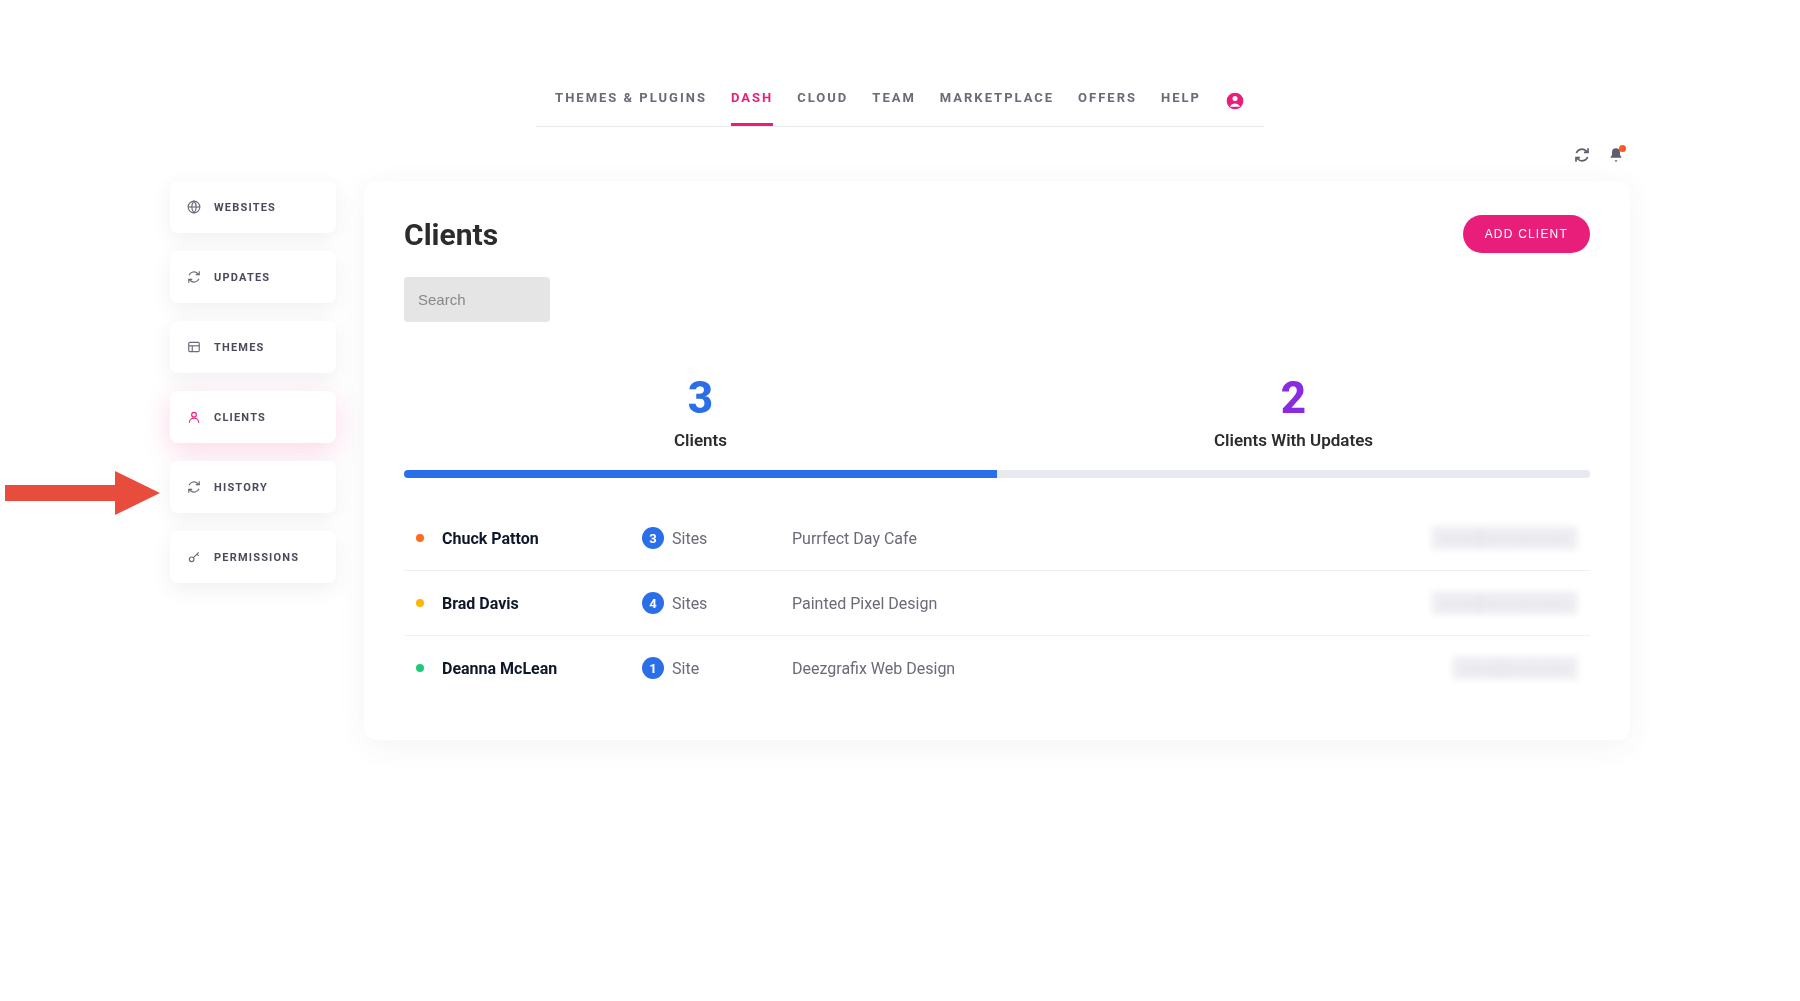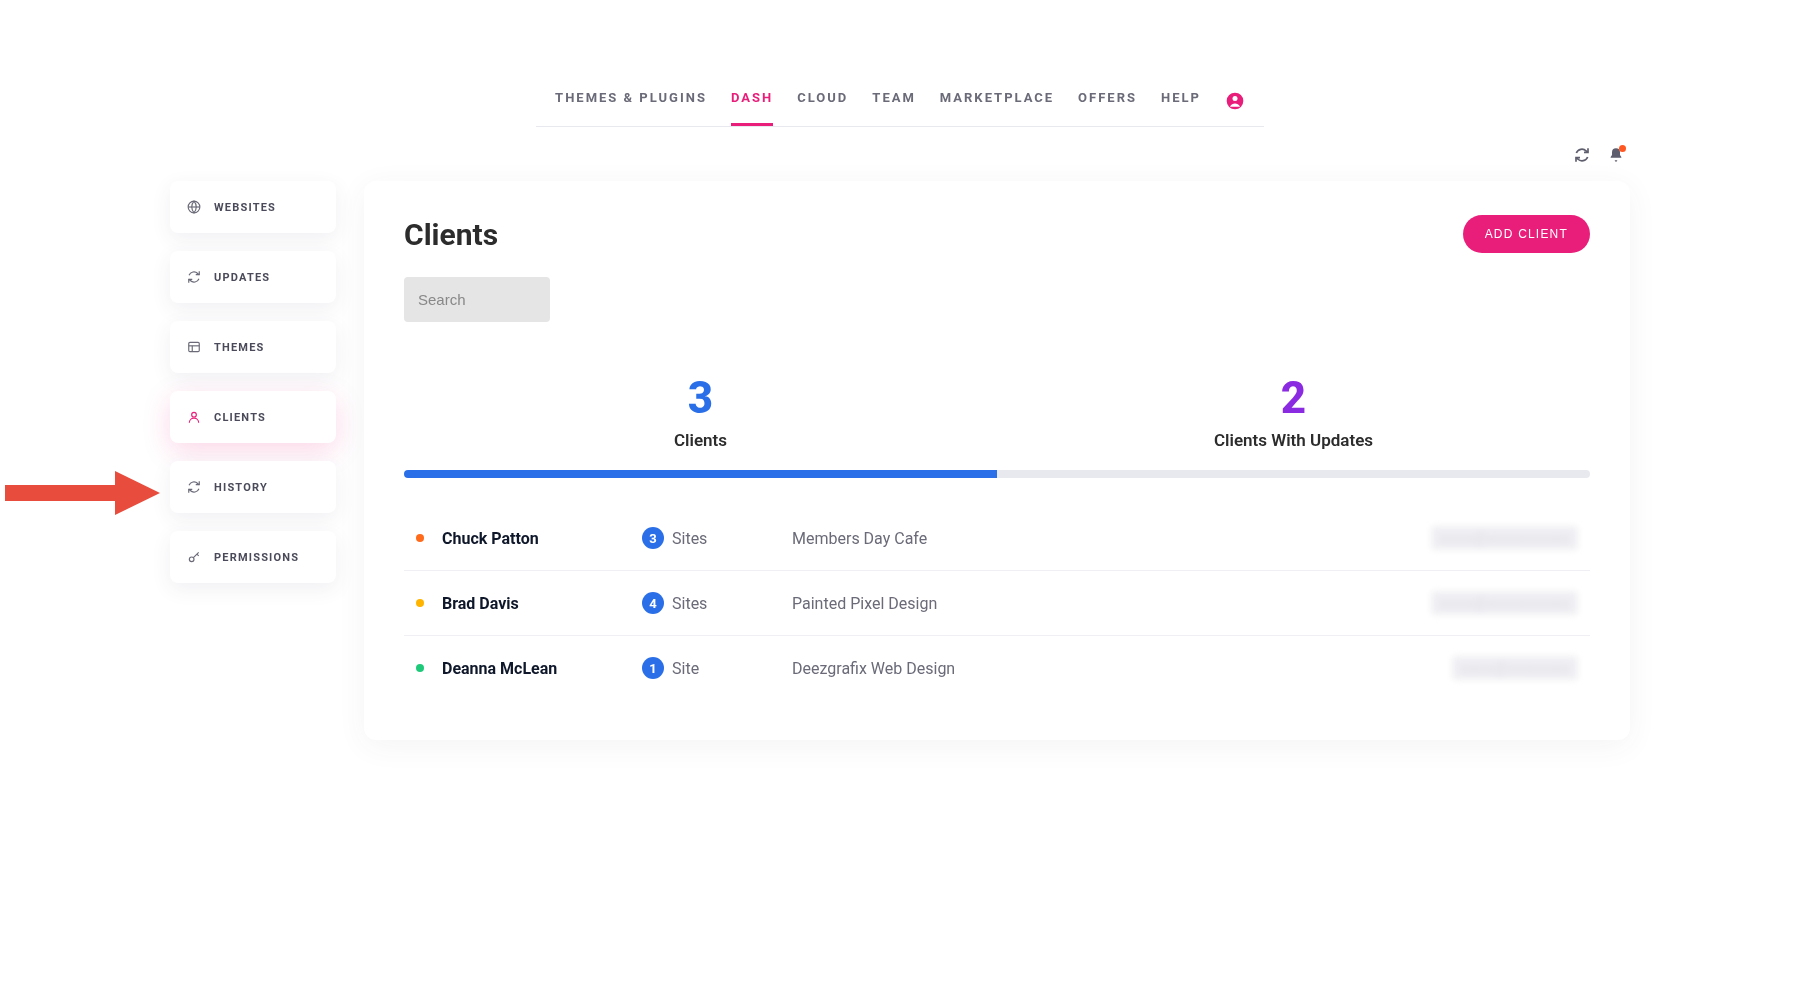--- a/index.html
+++ b/index.html
@@ -392,21 +392,21 @@
       </div>
 
       <div class="client-list">
         <div class="client-row">
           <span class="dot orange"></span>
           <div class="client-name">Chuck Patton</div>
           <div class="client-sites">
             <span class="badge">3</span>
             <span>Sites</span>
           </div>
-          <div class="client-company">Members Day Cafe</div>
+          <div class="client-company">Purrfect Day Cafe</div>
           <div class="client-email"><span class="blur-box">xxxxx@xxxxxxxxxxxx</span></div>
         </div>
         <div class="client-row">
           <span class="dot yellow"></span>
           <div class="client-name">Brad Davis</div>
           <div class="client-sites">
             <span class="badge">4</span>
             <span>Sites</span>
           </div>
           <div class="client-company">Painted Pixel Design</div>

